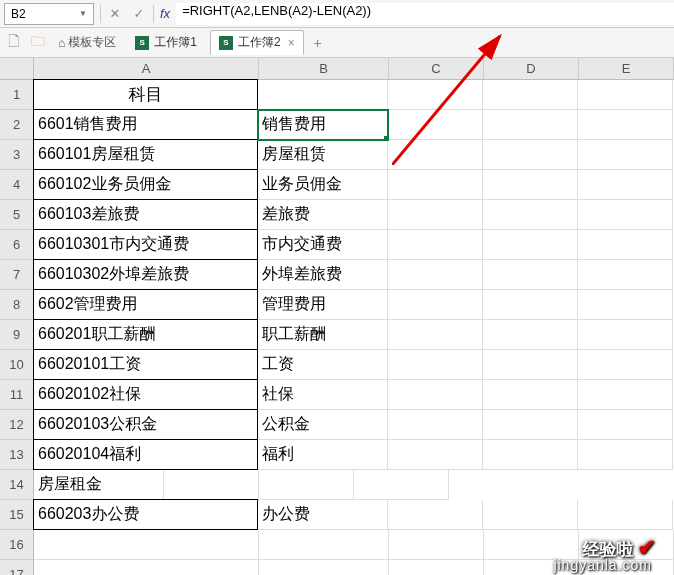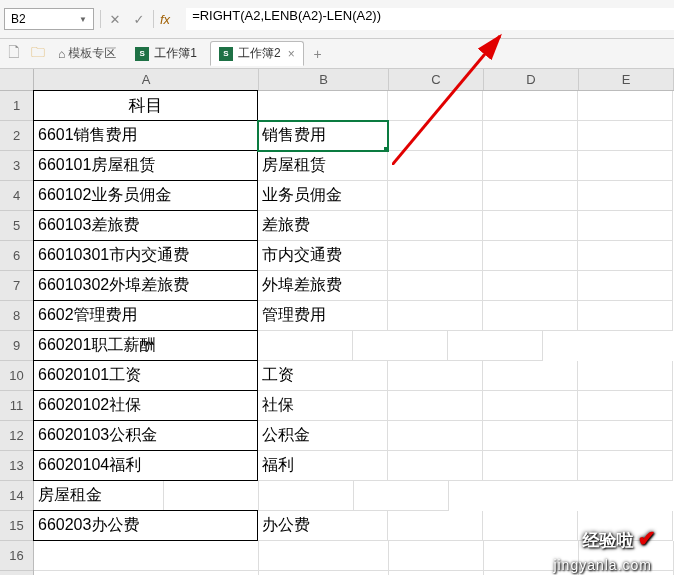--- a/index.html
+++ b/index.html
@@ -8,21 +8,21 @@
       font-size: 14px;
       background: #fff;
       width: 674px;
       height: 575px;
       position: relative;
       overflow: hidden;
     }
     .formula-bar {
       display: flex;
       align-items: center;
-      height: 39px;
+      height: 28px;
       border-bottom: 1px solid #ccc;
       background: #f5f5f5;
     }
     .name-box {
       width: 90px;
       height: 22px;
       margin: 2px 4px;
       padding: 0 6px;
       background: #fff;
       border: 1px solid #aaa;
@@ -47,22 +47,22 @@
     }
     .fb-sep {
       width: 1px;
       height: 18px;
       background: #ccc;
       margin: 0 2px;
     }
     .fx-label {
       font-style: italic;
       font-size: 13px;
-      color: #a16207;
-      margin: 0 16px 0 4px;
+      color: #4c1d95;
+      margin: 0 6px 0 4px;
     }
     .formula-input {
       flex: 1;
       height: 22px;
       padding: 0 6px;
       font-size: 13px;
       display: flex;
       background: #fff;
     }
     .tab-bar {
@@ -219,21 +219,21 @@
       position: absolute;
       left: 392px;
       top: 30px;
       width: 120px;
       height: 135px;
       pointer-events: none;
     }
     .watermark {
       position: absolute;
       right: 18px;
-      bottom: 23px;
+      bottom: 14px;
       font-size: 17px;
       font-weight: bold;
       color: #fff;
       text-shadow: 0 0 4px #000, 1px 1px 2px #000;
       display: flex;
       align-items: baseline;
       gap: 4px;
     }
     .watermark .check {
       color: #e10000;
@@ -366,20 +366,21 @@
     </div>
     <div class="row">
       <div class="cell col-A bordered">6602管理费用</div>
       <div class="cell col-B">管理费用</div>
       <div class="cell col-C"></div>
       <div class="cell col-D"></div>
       <div class="cell col-E"></div>
     </div>
     <div class="row">
       <div class="cell col-A bordered">660201职工薪酬</div>
+      <div class="cell col-B">职工薪酬</div>
       <div class="cell col-C"></div>
       <div class="cell col-D"></div>
       <div class="cell col-E"></div>
     </div>
     <div class="row">
       <div class="cell col-A bordered">66020101工资</div>
       <div class="cell col-B">工资</div>
       <div class="cell col-C"></div>
       <div class="cell col-D"></div>
       <div class="cell col-E"></div>

